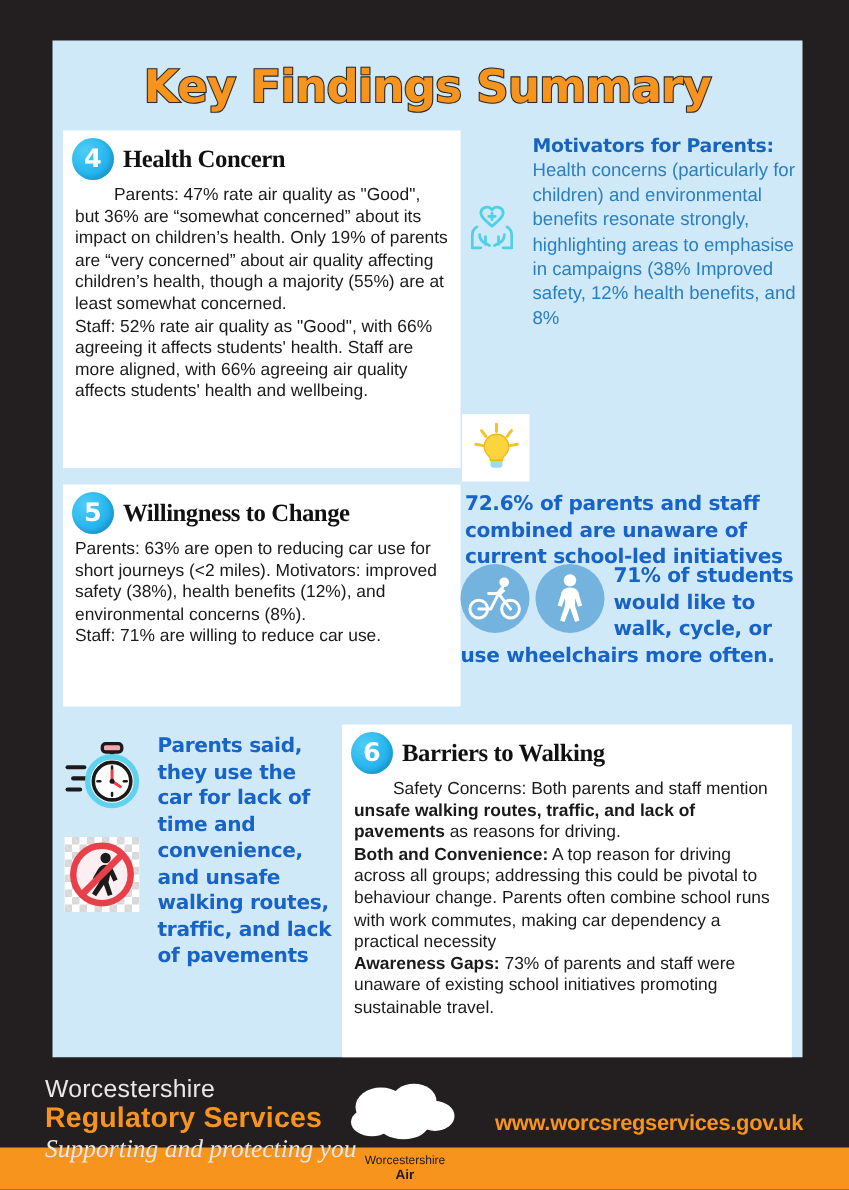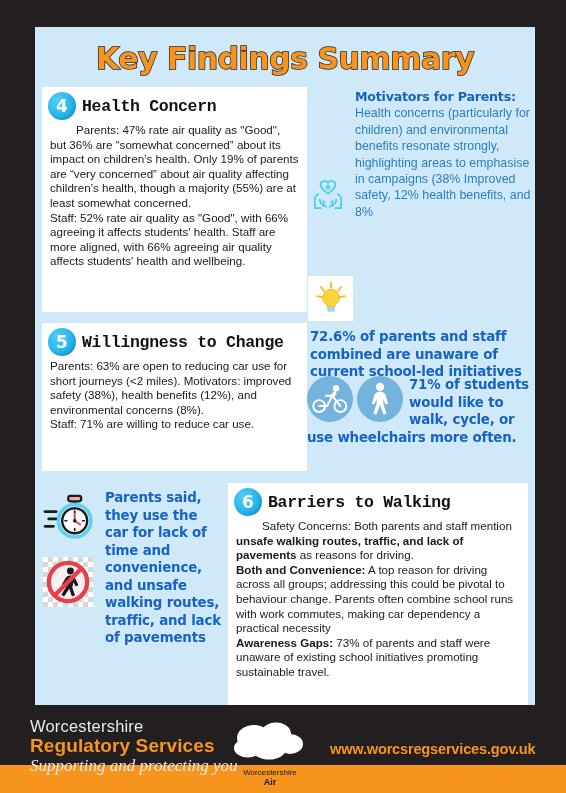--- a/index.html
+++ b/index.html
@@ -45,38 +45,38 @@
   .badge{
     width:28px;height:28px;border-radius:50%;
     background:radial-gradient(circle at 32% 30%, #4ecdf5 0%, #27b6ef 55%, #1aa0e0 100%);
     color:#fff;font-weight:bold;font-size:17px;
     display:flex;align-items:center;justify-content:center;
     font-family:"DejaVu Sans", sans-serif;
     flex:0 0 auto;
     box-shadow:inset -2px -2px 3px rgba(0,0,0,.12);
   }
   .sec-title{
-    font-family:Liberation Mono, monospace;
+    font-family:Liberation Serif, serif;
     font-weight:bold;font-size:16.5px;color:#111;
     letter-spacing:-0.3px;
   }
   .body-text{
     font-size:11.6px;line-height:14.6px;color:#1a1a1a;
     padding:1px 8px 4px 8px;
     font-family:"Liberation Sans", sans-serif;
     text-align:left;
   }
   .body-text p{margin:0;}
   .indent{text-indent:26px;}
   .b{font-weight:bold;text-align:right;}
 
   
   .bluewrap{position:absolute;}
   #motiv{left:272px;top:62px;width:225px;}
-  .motiv-row{display:flex;align-items:flex-end;gap:6px;}
+  .motiv-row{display:flex;align-items:center;gap:6px;}
   .motiv-txt{
     font-size:12.4px;line-height:16.4px;color:#2a7fc1;
     font-family:"Liberation Sans", sans-serif;
   }
   .motiv-head{
     display:block;font-weight:bold;color:#1565c0;
     font-family:"DejaVu Sans", sans-serif;font-size:12.6px;
     letter-spacing:-0.2px;
   }
   .heavyblue{

